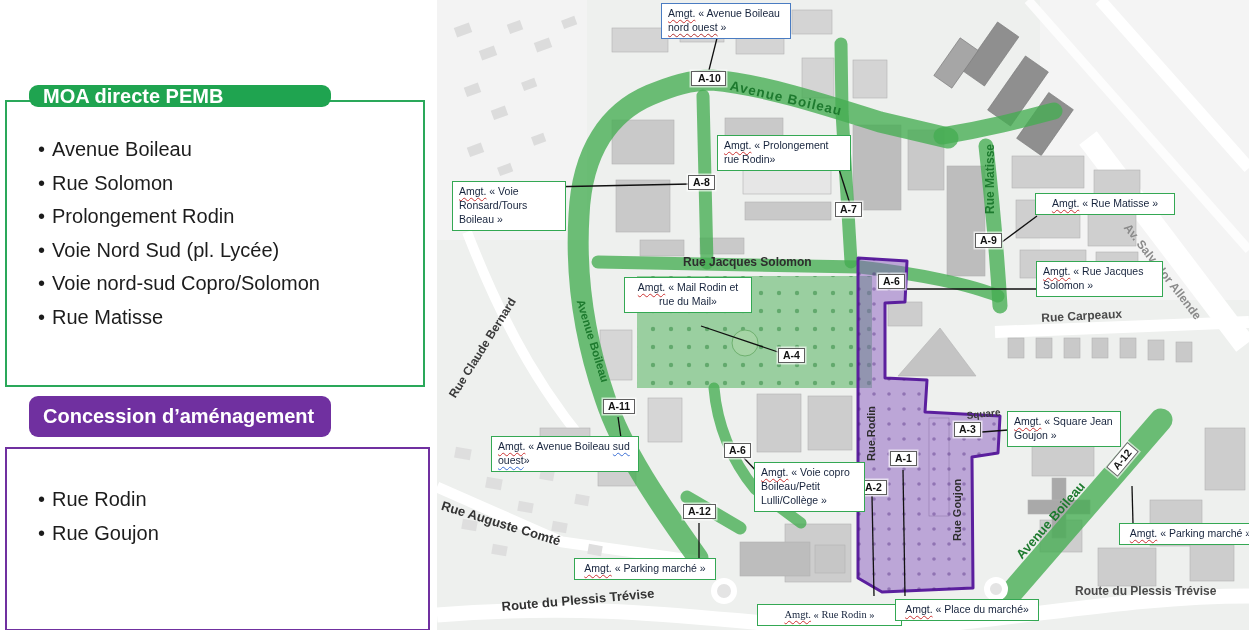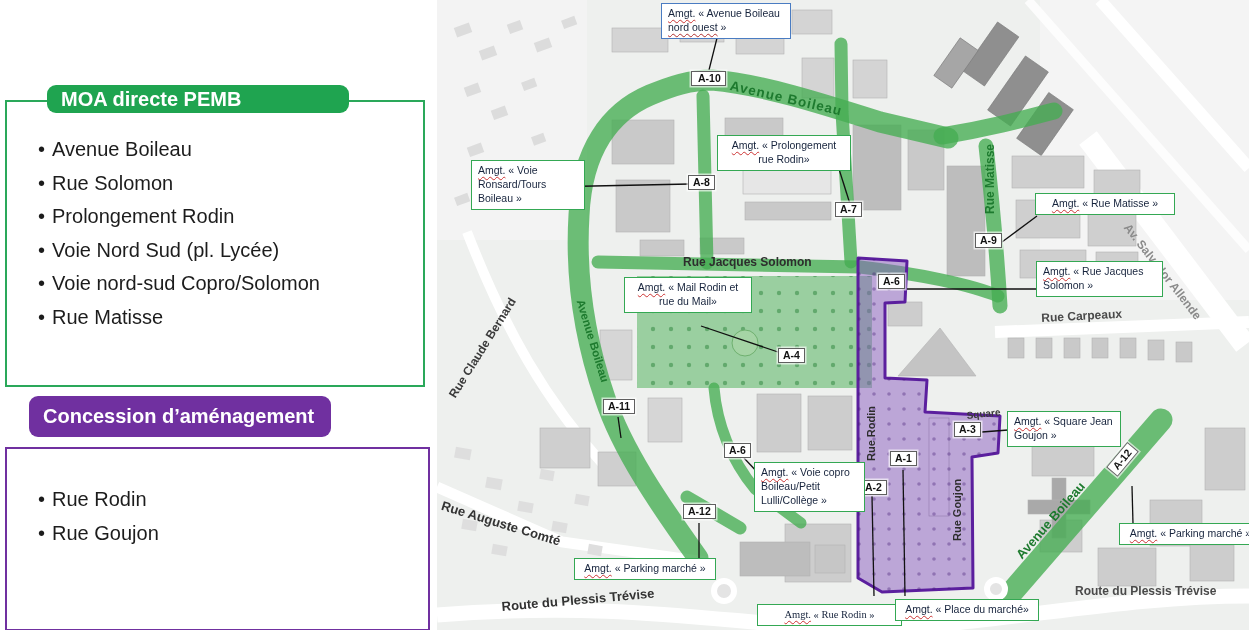--- a/index.html
+++ b/index.html
@@ -29,21 +29,21 @@
   .anno.center{text-align:center;}
   .amgt{text-decoration:underline wavy #cc3333 1px;text-underline-offset:2px;}
   .mk{text-underline-offset:2px;margin-top:22px;}
   .mk.red{text-decoration:underline wavy #b03030 1px;}
   .mk.blue{text-decoration:underline wavy #3b6fd4 1px;}
 </style>
 </head>
 <body>
 
 <div class="legend-box green" style="left:5px;top:100px;width:416px;height:283px;"></div>
-<div class="legend-header green" style="left:29px;top:85px;width:288px;height:28px;margin-left:18px;">MOA directe PEMB</div>
+<div class="legend-header green" style="left:29px;top:85px;width:288px;height:22px;">MOA directe PEMB</div>
 <ul class="legend-list" style="left:38px;top:133px;">
   <li>Avenue Boileau</li>
   <li>Rue Solomon</li>
   <li>Prolongement Rodin</li>
   <li>Voie Nord Sud (pl. Lycée)</li>
   <li>Voie nord-sud Copro/Solomon</li>
   <li>Rue Matisse</li>
 </ul>
 
 <div class="legend-box purple" style="left:5px;top:447px;width:421px;height:180px;"></div>
@@ -264,35 +264,38 @@
 <div class="marker" style="left:954px;top:422px;">A-3</div>
 <div class="marker" style="left:890px;top:451px;">A-1</div>
 <div class="marker" style="left:860px;top:480px;">A-2</div>
 <div class="marker" style="left:683px;top:504px;">A-12</div>
 <div class="marker" style="left:1106px;top:452px;transform:rotate(-50deg);">A-12</div>
 
 
 <div class="anno blue" style="left:661px;top:3px;width:116px;">
   <span class="amgt">Amgt.</span><span> « Avenue Boileau </span><span class="mk red">nord ouest</span><span> »</span>
 </div>
-<div class="anno" style="left:452px;top:160px;width:100px;margin-left:19px;">
+<div class="anno" style="left:452px;top:181px;width:100px;">
   <span class="amgt">Amgt.</span><span> « Voie Ronsard/Tours Boileau »</span>
 </div>
-<div class="anno" style="left:717px;top:135px;width:120px;text-align:center;">
+<div class="anno" style="left:717px;top:135px;width:120px;">
   <span class="amgt">Amgt.</span><span> « Prolongement rue Rodin»</span>
 </div>
 <div class="anno center" style="left:1035px;top:193px;width:126px;">
   <span class="amgt">Amgt.</span><span> « Rue Matisse »</span>
 </div>
 <div class="anno" style="left:1036px;top:261px;width:113px;">
   <span class="amgt">Amgt.</span><span> « Rue Jacques Solomon »</span>
 </div>
 <div class="anno center" style="left:624px;top:277px;width:114px;">
   <span class="amgt">Amgt.</span><span> « Mail Rodin et rue du Mail»</span>
 </div>
+<div class="anno" style="left:491px;top:436px;width:134px;">
+  <span class="amgt">Amgt.</span><span> « Avenue Boileau </span><span class="mk blue">sud ouest</span><span>»</span>
+</div>
 <div class="anno" style="left:754px;top:462px;width:97px;">
   <span class="amgt">Amgt.</span><span> « Voie copro Boileau/Petit Lulli/Collège »</span>
 </div>
 <div class="anno" style="left:1007px;top:411px;width:100px;">
   <span class="amgt">Amgt.</span><span> « Square Jean Goujon »</span>
 </div>
 <div class="anno center" style="left:574px;top:558px;width:128px;">
   <span class="amgt">Amgt.</span><span> « Parking marché »</span>
 </div>
 <div class="anno center" style="left:1119px;top:523px;width:129px;">

